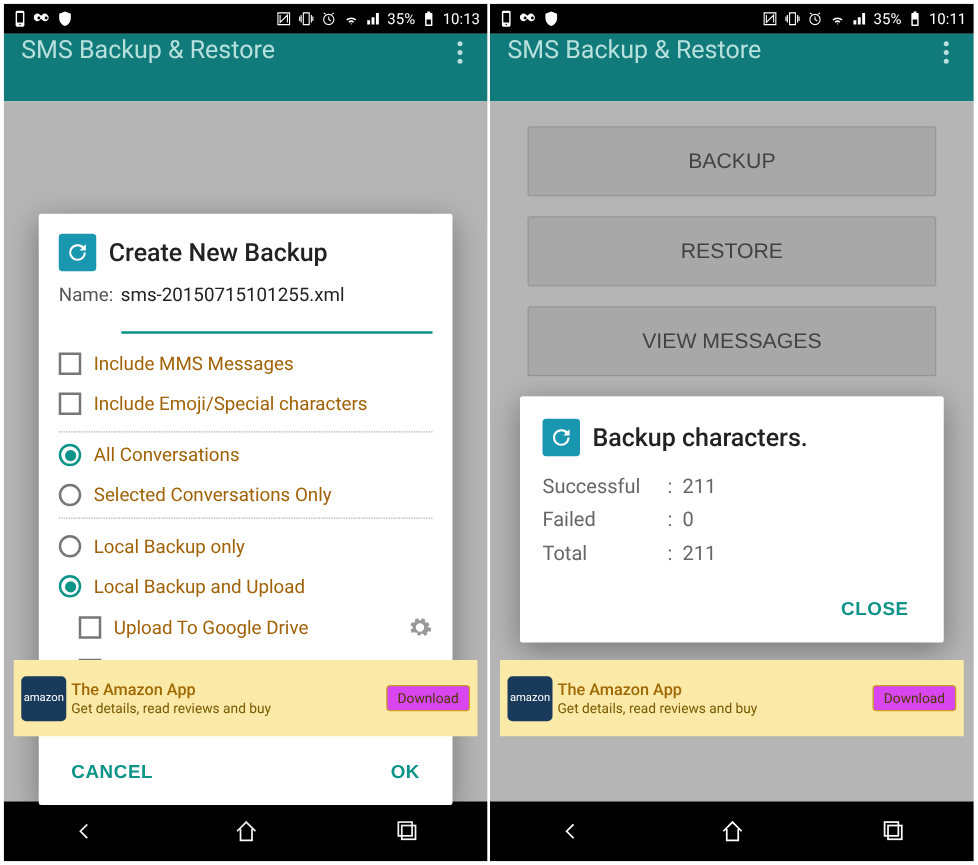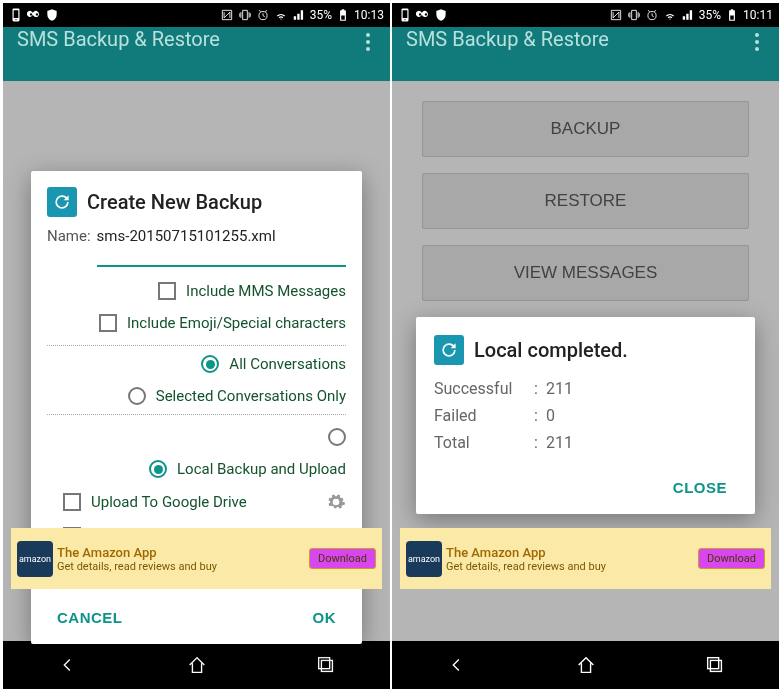--- a/index.html
+++ b/index.html
@@ -33,21 +33,21 @@
 .dlg2 { left: 24px; right: 24px; top: 236px; padding: 18px 18px 10px; }
 
 .dlg-head { display: flex; align-items: center; gap: 10px; margin-bottom: 10px; }
 .dlg-head .icon { width: 30px; height: 30px; background: #1a97b0; border-radius: 3px; display: flex; align-items: center; justify-content: center; }
 .dlg-head .icon svg { width: 20px; height: 20px; fill: #fff; }
 .dlg-head .ttl { font-size: 20px; color: #222; font-weight: 500; }
 
 .namefield { display: flex; align-items: baseline; gap: 6px; font-size: 15px; color: #555; margin-bottom: 8px; }
 .namefield .val { color: #222; flex: 1; border-bottom: 2px solid #0d9488; padding-bottom: 20px; }
 
-.opt { display: flex; align-items: center; gap: 10px; padding: 7px 0; font-size: 15px; color: #14532d; justify-content: flex-end; }
+.opt { display: flex; align-items: center; gap: 10px; padding: 7px 0; font-size: 15px; color: #a16207; }
 .opt.sub { padding-left: 16px; }
 .cb, .rb { width: 18px; height: 18px; border: 2px solid #777; flex-shrink: 0; }
 .rb { border-radius: 50%; }
 .rb.on { border-color: #0d9488; display: flex; align-items: center; justify-content: center; }
 .rb.on::after { content: ''; width: 9px; height: 9px; background: #0d9488; border-radius: 50%; }
 .gear { margin-left: auto; width: 20px; height: 20px; }
 .gear svg { width: 20px; height: 20px; fill: #999; }
 
 .dotted { border-top: 1px dotted #aaa; margin: 6px 0; border-bottom: 1px dotted #aaa; padding: 2px 0; }
 
@@ -154,20 +154,21 @@
             <span>All Conversations</span>
           </div>
         <div class="opt">
             <span class="rb"></span>
             <span>Selected Conversations Only</span>
           </div>
       </div>
 
       <div class="opt">
           <span class="rb"></span>
+          <span>Local Backup only</span>
         </div>
       <div class="opt">
           <span class="rb on"></span>
           <span>Local Backup and Upload</span>
         </div>
 
       <div class="opt sub">
           <span class="cb"></span>
           <span>Upload To Google Drive</span>
           <span class="gear"><svg viewBox="0 0 24 24">
@@ -282,21 +283,21 @@
 
     <div class="dim"></div>
 
     <div class="dialog dlg2">
       <div class="dlg-head">
         <div class="icon">
             <svg viewBox="0 0 24 24">
               <path d="M12 4a8 8 0 108 8h-2a6 6 0 11-1.8-4.2L14 10h6V4l-2 2A8 8 0 0012 4z"></path>
             </svg>
           </div>
-        <div class="ttl">Local completed.</div>
+        <div class="ttl">Backup characters.</div>
       </div>
       <div class="stats">
         <div class="row">
             <span class="k">Successful</span>
             <span class="c">:</span>
             <span>211</span>
           </div>
         <div class="row">
             <span class="k">Failed</span>
             <span class="c">:</span>

